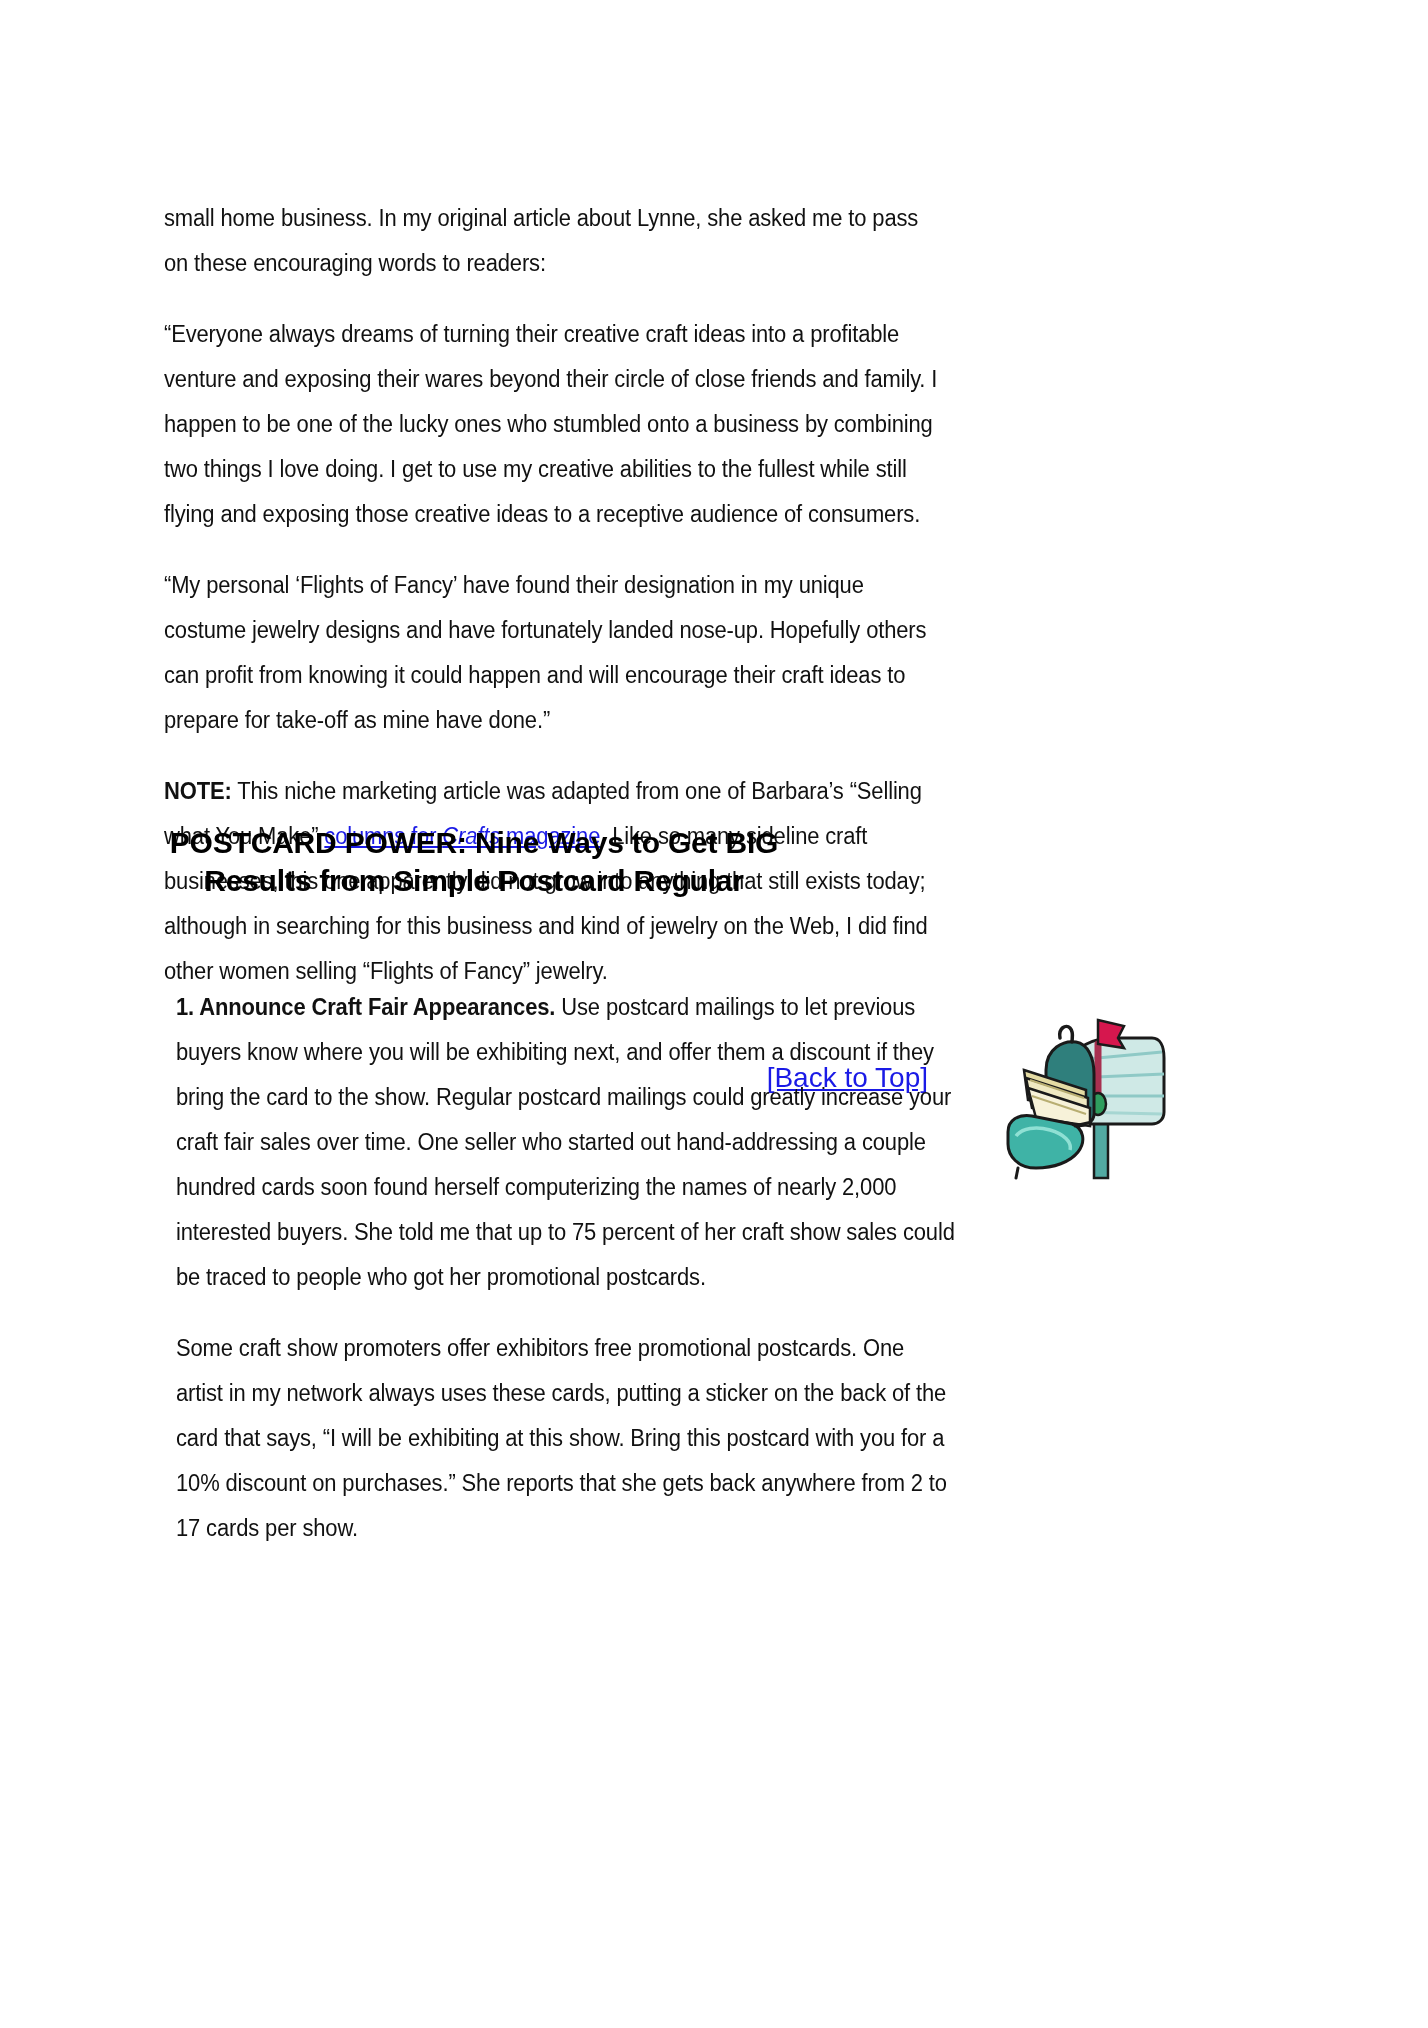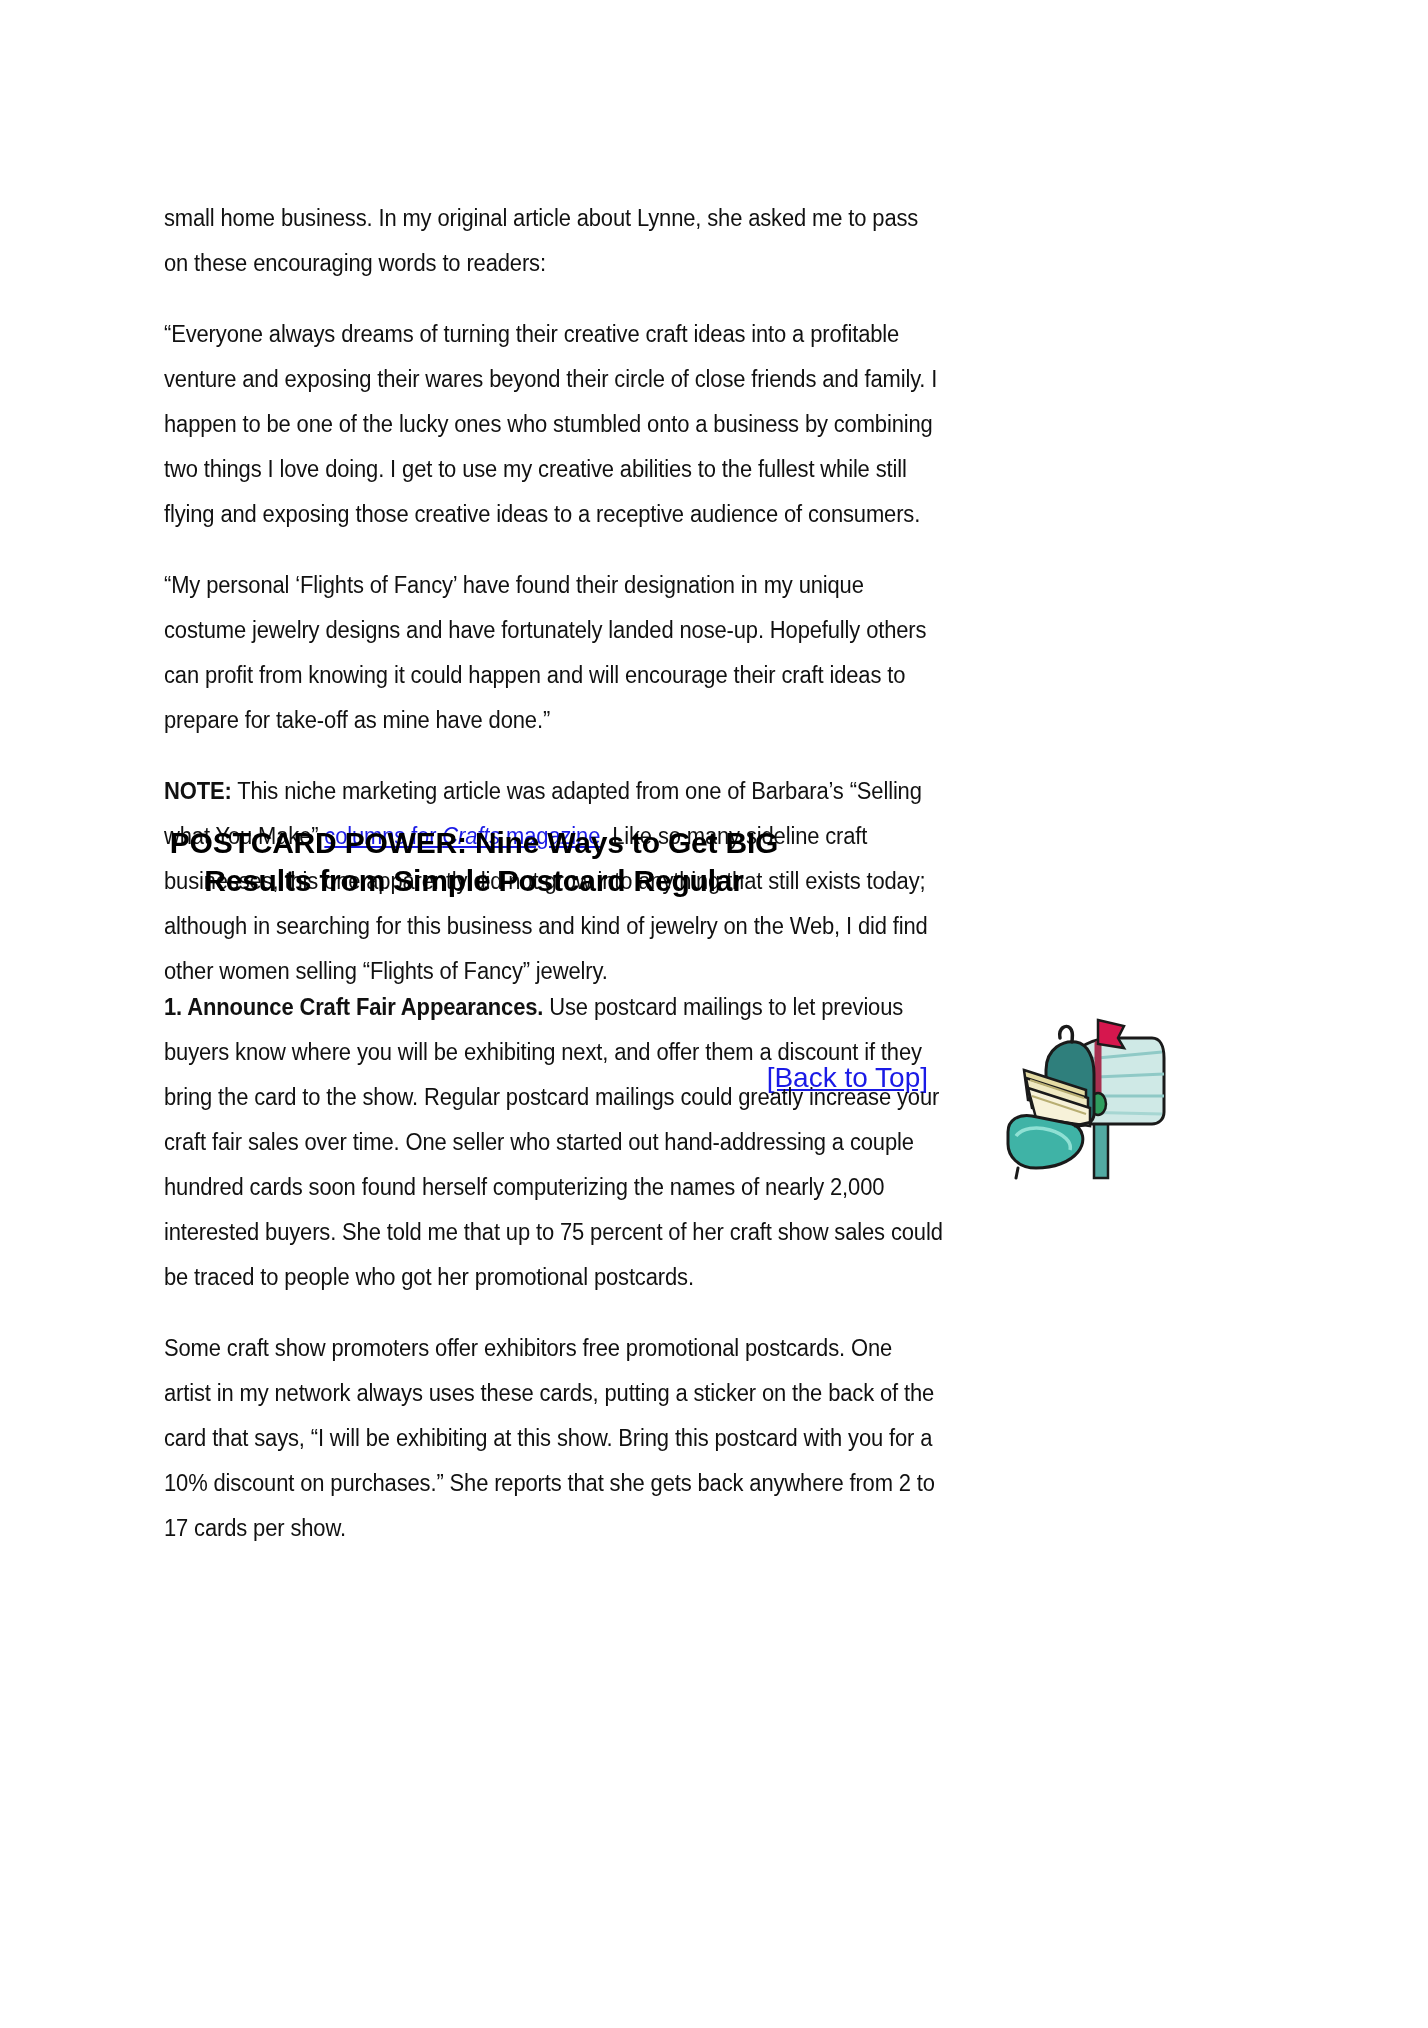--- a/index.html
+++ b/index.html
@@ -92,21 +92,21 @@
 
   .intro-block {
     position: absolute;
     left: 164px;
     top: 890px;
     width: 610px;
   }
 
   .after-image-block {
     position: absolute;
-    left: 164px;
+    left: 176px;
     top: 985px;
     width: 780px;
   }
 
   
   .mailbox-img {
     position: absolute;
     left: 1002px;
     top: 1008px;
     width: 165px;

